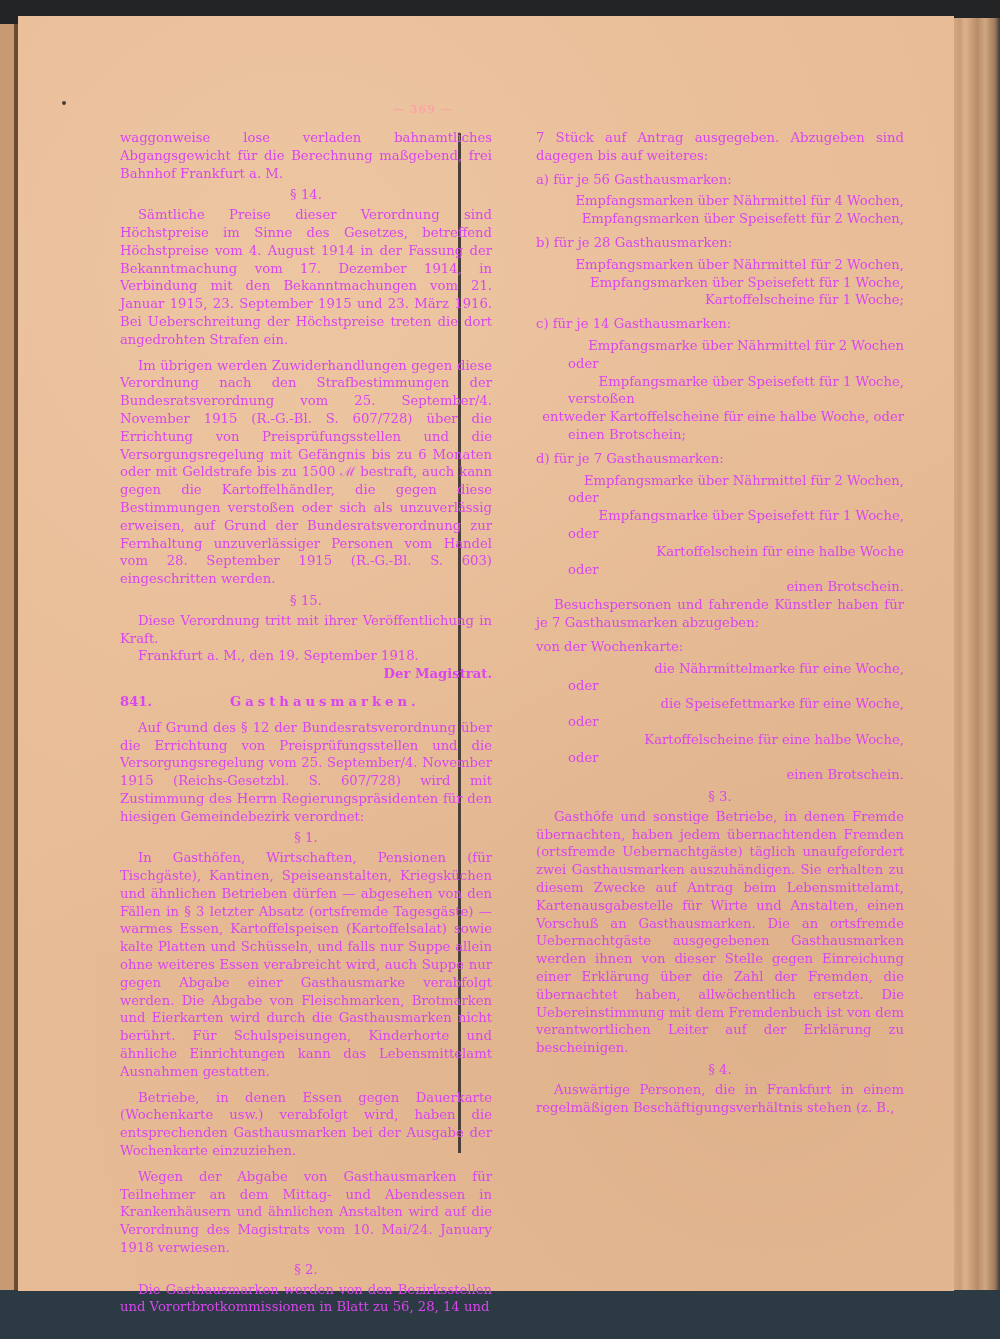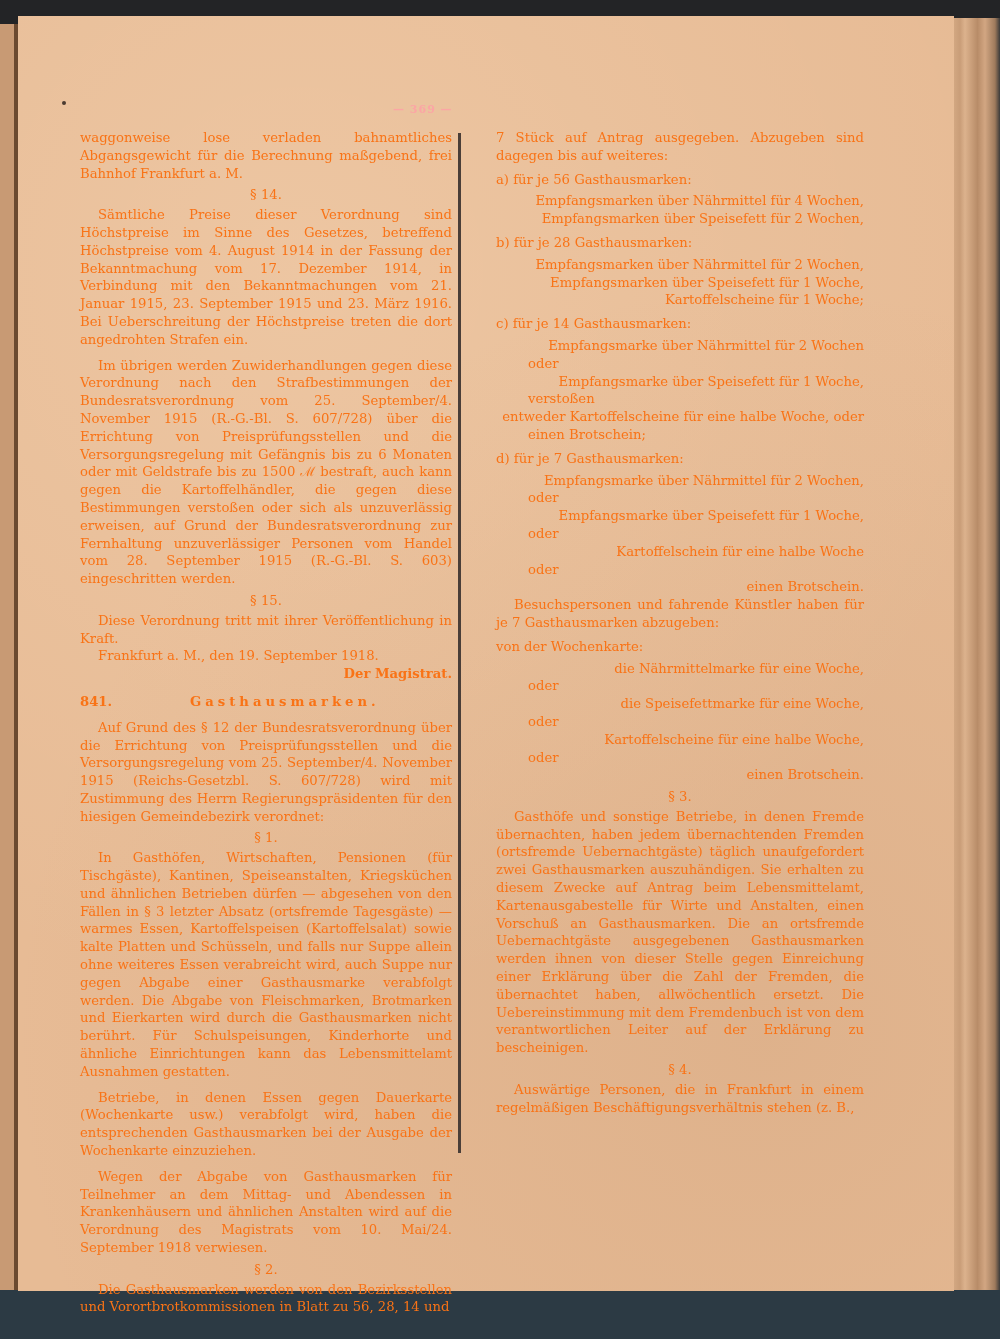--- a/index.html
+++ b/index.html
@@ -15,22 +15,22 @@
     background: linear-gradient(90deg, #d9ae88 0%, #c99d78 20%, #dcb28d 30%, #b88c68 55%, #d2a682 70%, #9e7a5c 90%, #3a3a3a 100%); }
   .page {
     position: absolute; left: 18px; top: 16px; width: 936px; height: 1275px;
     background: #e7bb95;
     background-image: radial-gradient(circle at 30% 20%, rgba(255,230,200,0.25), transparent 60%),
                       radial-gradient(circle at 80% 80%, rgba(160,110,70,0.12), transparent 60%);
   }
   .page-number { position: absolute; left: 393px; top: 86px; font-size: 11px; font-weight: bold; color: #fca5a5; letter-spacing: 1px; margin-top: 17px; }
   .stray-dot { position: absolute; left: 62px; top: 101px; width: 4px; height: 4px; border-radius: 50%; background: #4a3a30; }
   .col {
-    position: absolute; top: 129px; color: #f97316;
-    font-size: 13.2px; line-height: 17.8px; text-align: justify;
+    position: absolute; top: 129px; color: #d946ef;
+    font-size: 13.2px; line-height: 17.8px; text-align: justify; margin-left: 40px;
   }
   .col-left { left: 80px; width: 372px; }
   .col-right { left: 496px; width: 368px; }
   .rule { position: absolute; left: 458px; top: 133px; width: 3px; height: 1020px; background: #4a3e38; }
   .col p { margin: 0; text-indent: 0; }
   .col p.ind { text-indent: 18px; }
   .col p.gap { margin-top: 8px; }
   .para-head { text-align: center; margin: 4px 0 2px 0; }
   .sig { text-align: right; font-weight: bold; }
   .item-head { text-align: left; margin: 6px 0 4px 0; }
@@ -66,21 +66,21 @@
   <p class="ind">Frankfurt a. M., den 19. September 1918.</p>
   <div class="sig">Der Magistrat.</div>
   <div class="section-title">
     <span class="section-num">841.</span>
     <span class="section-name">Gasthausmarken.</span>
   </div>
   <p class="ind gap">Auf Grund des § 12 der Bundesratsverordnung über die Errichtung von Preisprüfungsstellen und die Versorgungsregelung vom 25. September/4. November 1915 (Reichs-Gesetzbl. S. 607/728) wird mit Zustimmung des Herrn Regierungspräsidenten für den hiesigen Gemeindebezirk verordnet:</p>
   <div class="para-head">§ 1.</div>
   <p class="ind">In Gasthöfen, Wirtschaften, Pensionen (für Tischgäste), Kantinen, Speiseanstalten, Kriegsküchen und ähnlichen Betrieben dürfen — abgesehen von den Fällen in § 3 letzter Absatz (ortsfremde Tagesgäste) — warmes Essen, Kartoffelspeisen (Kartoffelsalat) sowie kalte Platten und Schüsseln, und falls nur Suppe allein ohne weiteres Essen verabreicht wird, auch Suppe nur gegen Abgabe einer Gasthausmarke verabfolgt werden. Die Abgabe von Fleischmarken, Brotmarken und Eierkarten wird durch die Gasthausmarken nicht berührt. Für Schulspeisungen, Kinderhorte und ähnliche Einrichtungen kann das Lebensmittelamt Ausnahmen gestatten.</p>
   <p class="ind gap">Betriebe, in denen Essen gegen Dauerkarte (Wochenkarte usw.) verabfolgt wird, haben die entsprechenden Gasthausmarken bei der Ausgabe der Wochenkarte einzuziehen.</p>
-  <p class="ind gap">Wegen der Abgabe von Gasthausmarken für Teilnehmer an dem Mittag- und Abendessen in Krankenhäusern und ähnlichen Anstalten wird auf die Verordnung des Magistrats vom 10. Mai/24. September 1918 verwiesen.</p>
+  <p class="ind gap">Wegen der Abgabe von Gasthausmarken für Teilnehmer an dem Mittag- und Abendessen in Krankenhäusern und ähnlichen Anstalten wird auf die Verordnung des Magistrats vom 10. Mai/24. January 1918 verwiesen.</p>
   <div class="para-head">§ 2.</div>
   <p class="ind">Die Gasthausmarken werden von den Bezirksstellen und Vorortbrotkommissionen in Blatt zu 56, 28, 14 und</p>
 </div>
 
 <div class="col col-right">
   <p>7 Stück auf Antrag ausgegeben. Abzugeben sind dagegen bis auf weiteres:</p>
 
   <div class="item-head">a) für je 56 Gasthausmarken:</div>
   <div class="list">
     <div class="list-line">Empfangsmarken über Nährmittel für 4 Wochen,</div>

